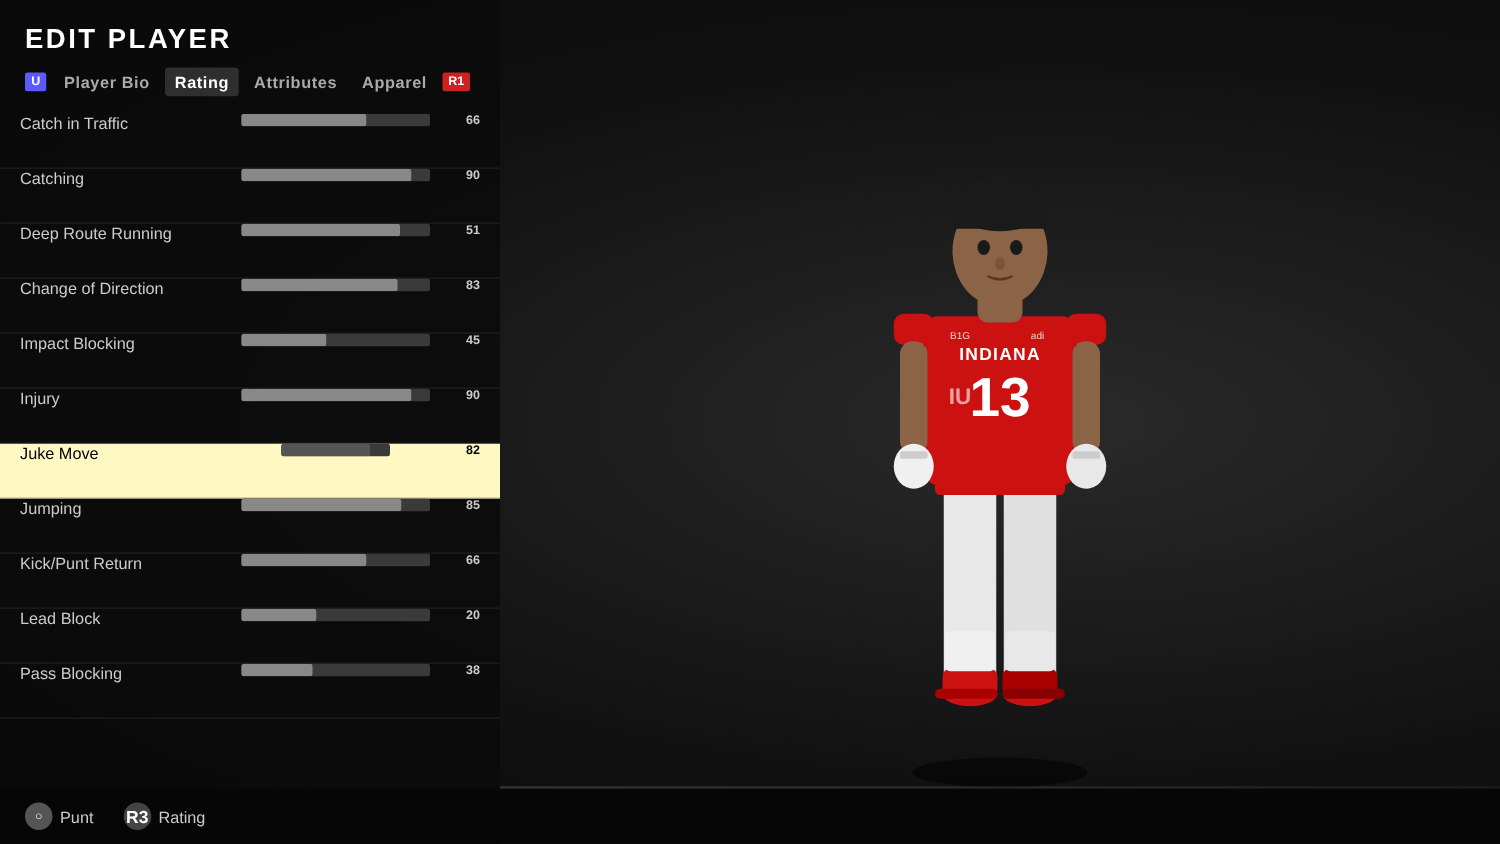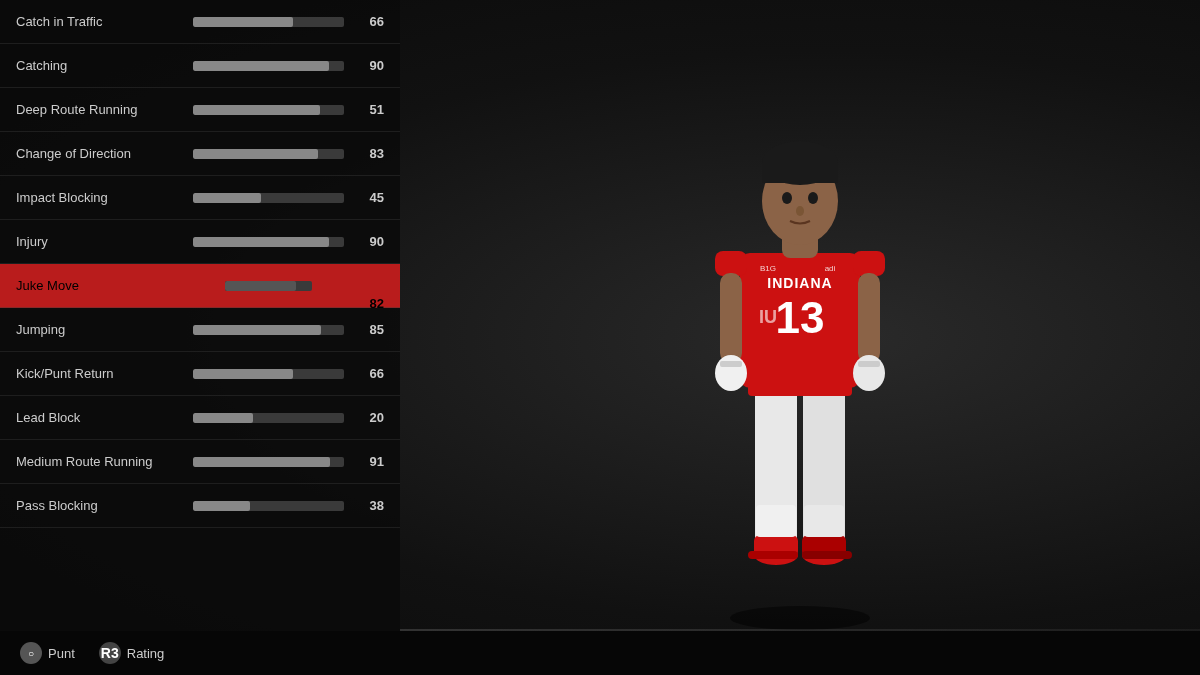--- a/index.html
+++ b/index.html
@@ -80,39 +80,37 @@
     }
 
     
     .attributes-list {
       overflow: hidden;
       height: calc(675px - 90px);
     }
 
     .attr-row {
       display: flex;
-      align-items: center;
       padding: 0 16px;
       height: 44px;
       border-bottom: 1px solid rgba(60,60,60,0.4);
       position: relative;
     }
 
     .attr-row.highlighted {
-      background: #b91c1c;
+      background: #fef9c3;
       gap: 32px;
     }
 
     .attr-row.highlighted .attr-name {
       color: #000000;
     }
 
     .attr-row.highlighted .attr-value {
       color: #000000;
-      margin-top: 36px;
     }
 
     .attr-name {
       color: #cccccc;
       font-size: 13px;
       font-weight: 500;
       width: 165px;
       flex-shrink: 0;
     }
 
@@ -130,21 +128,21 @@
       background: #888888;
       border-radius: 2px;
     }
 
     .attr-row.highlighted .attr-bar-fill {
       background: #555555;
     }
 
     .attr-value {
       color: #cccccc;
-      font-size: 13px;
+      font-size: 10px;
       font-weight: 700;
       width: 28px;
       text-align: right;
       flex-shrink: 0;
     }
 
     
     .right-panel {
       position: absolute;
       top: 0;
@@ -216,20 +214,31 @@
       background: linear-gradient(to right, rgba(255,255,255,0.15) 0%, rgba(255,255,255,0.05) 100%);
       z-index: 6;
     }
   </style>
 </head>
 <body>
 
 <div class="bg-overlay"></div>
 
 <div class="left-panel">
+  <div class="header">
+    <div class="edit-player-title">EDIT PLAYER</div>
+    <div class="tabs-row">
+      <span class="tab-badge">U</span>
+      <span class="tab">Player Bio</span>
+      <span class="tab active">Rating</span>
+      <span class="tab">Attributes</span>
+      <span class="tab">Apparel</span>
+      <span class="tab-badge red">R1</span>
+    </div>
+  </div>
 
   <div class="attributes-list" id="attr-list">
   <div class="attr-row">
         <span class="attr-name">Catch in Traffic</span>
         <div class="attr-bar-container">
           <div class="attr-bar-fill" style="width: 66%;"></div>
         </div>
         <span class="attr-value">66</span>
       </div>
       <div class="attr-row">
@@ -287,27 +296,20 @@
           <div class="attr-bar-fill" style="width: 66%;"></div>
         </div>
         <span class="attr-value">66</span>
       </div>
       <div class="attr-row">
         <span class="attr-name">Lead Block</span>
         <div class="attr-bar-container">
           <div class="attr-bar-fill" style="width: 40%;"></div>
         </div>
         <span class="attr-value">20</span>
-      </div>
-      <div class="attr-row">
-        <span class="attr-name">Medium Route Running</span>
-        <div class="attr-bar-container">
-          <div class="attr-bar-fill" style="width: 91%;"></div>
-        </div>
-        <span class="attr-value">91</span>
       </div>
       <div class="attr-row">
         <span class="attr-name">Pass Blocking</span>
         <div class="attr-bar-container">
           <div class="attr-bar-fill" style="width: 38%;"></div>
         </div>
         <span class="attr-value">38</span>
       </div>
     </div>
 </div>

